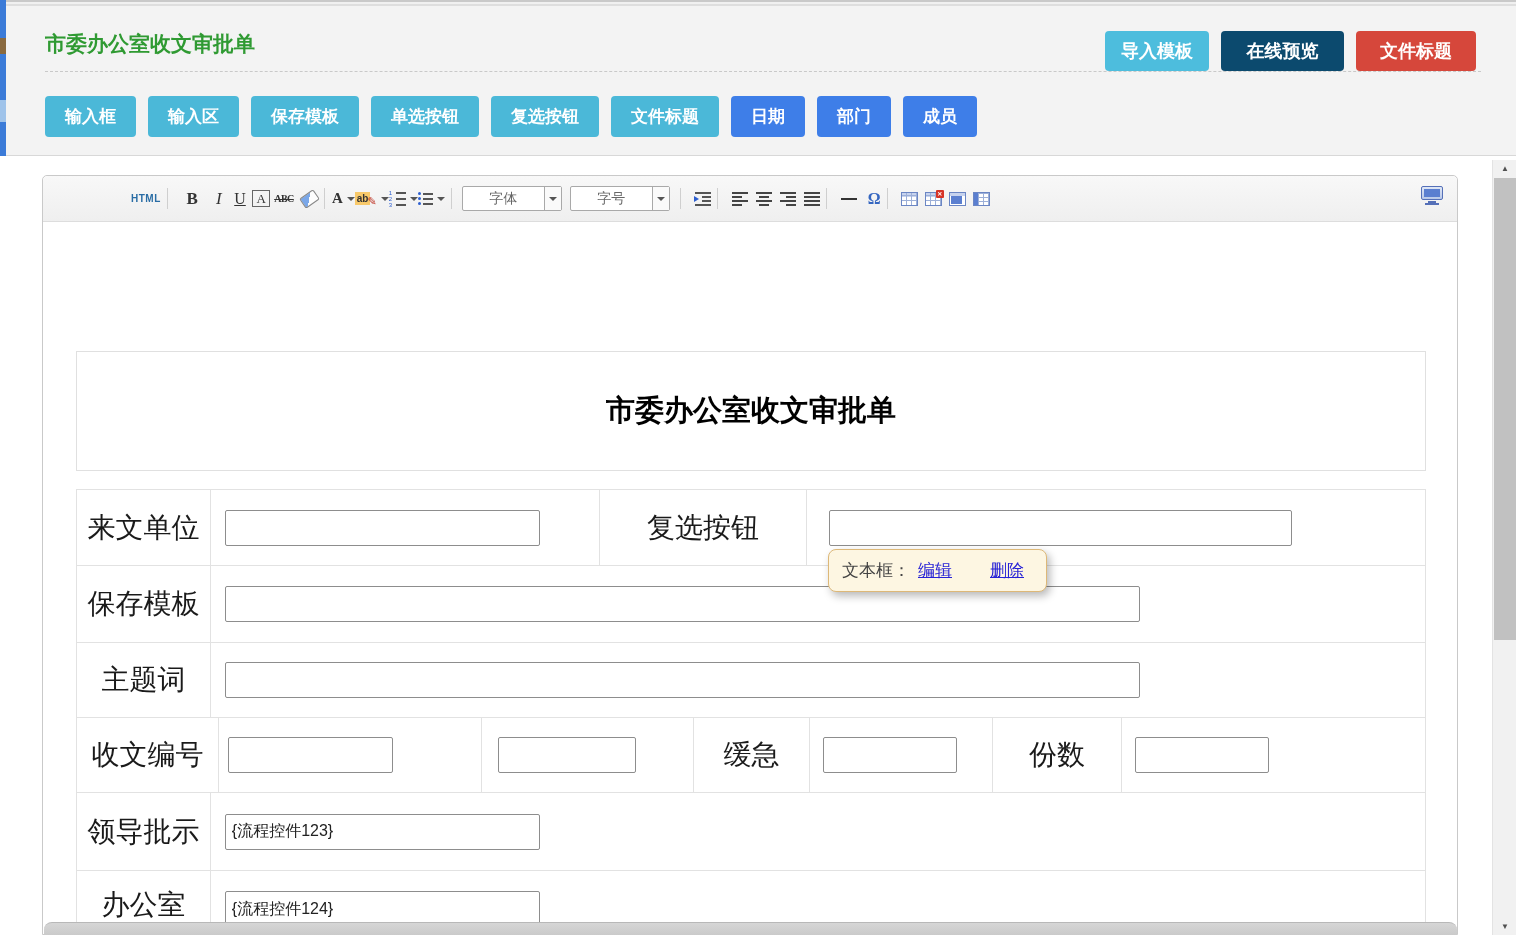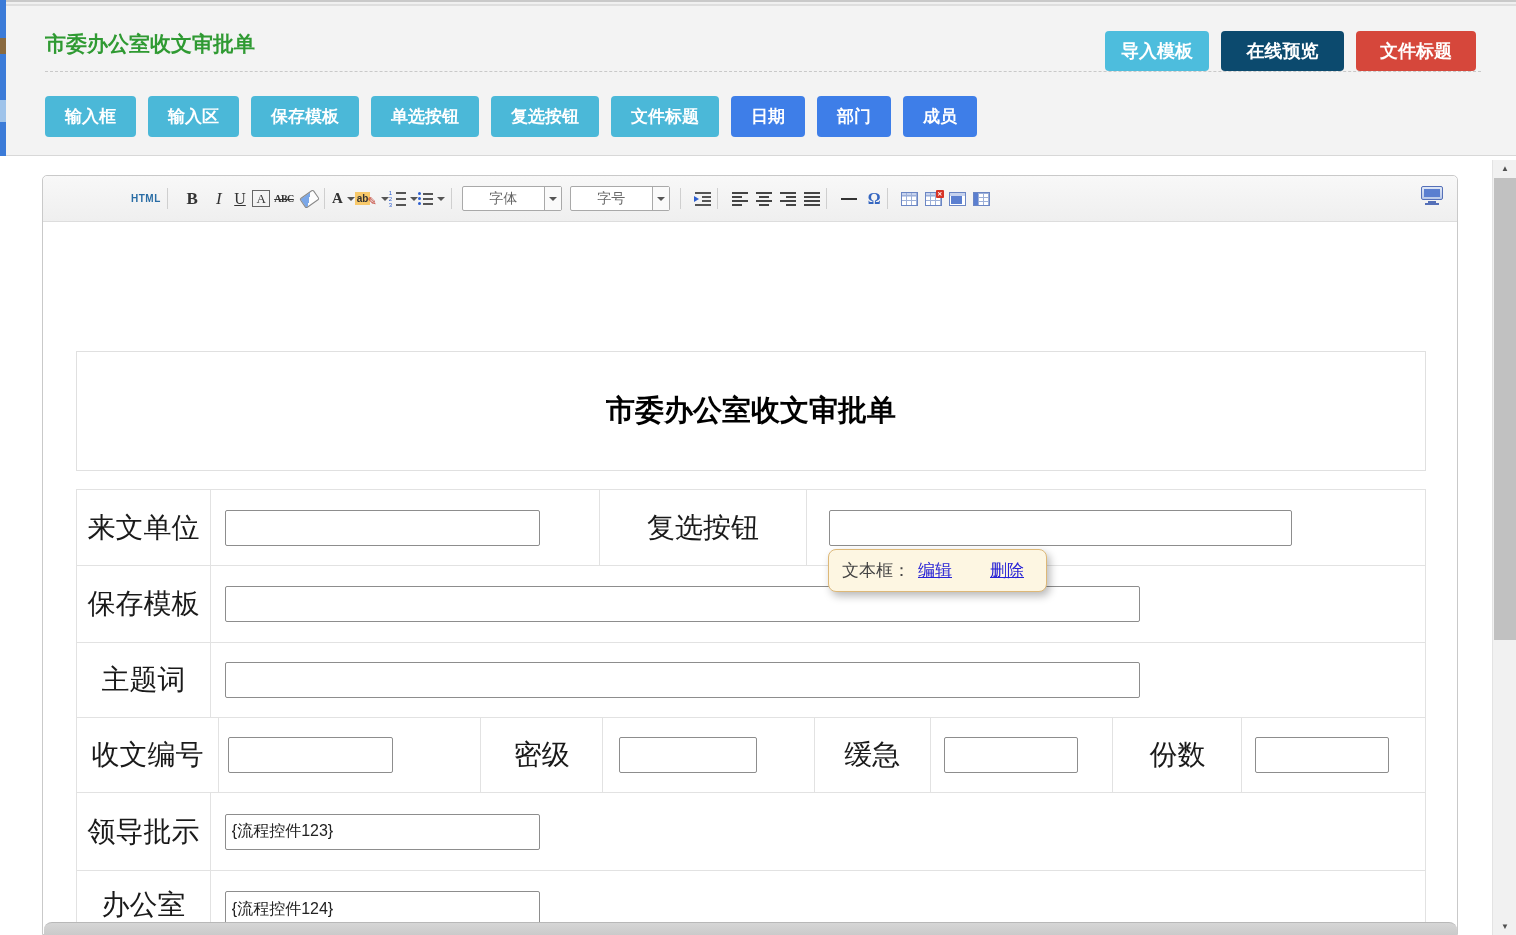--- a/index.html
+++ b/index.html
@@ -368,23 +368,20 @@
           </div>
         </div>
 
         <div class="frow" style="height:75px">
           <div class="fcell flabel" style="width:141px">
               <span>收文编号</span>
             </div>
           <div class="fcell" style="width:263px">
             <input class="finput" style="width: 165px; margin-left: 9px;" value="">
           </div>
-          <div class="fcell flabel" style="width:122px">
-              <span>密级</span>
-            </div>
           <div class="fcell" style="width:212px">
             <input class="finput" style="width: 138px; margin-left: 16px;" value="">
           </div>
           <div class="fcell flabel" style="width:116px">
               <span>缓急</span>
             </div>
           <div class="fcell" style="width:183px">
             <input class="finput" style="width: 134px; margin-left: 13px;" value="">
           </div>
           <div class="fcell flabel" style="width:129px">

